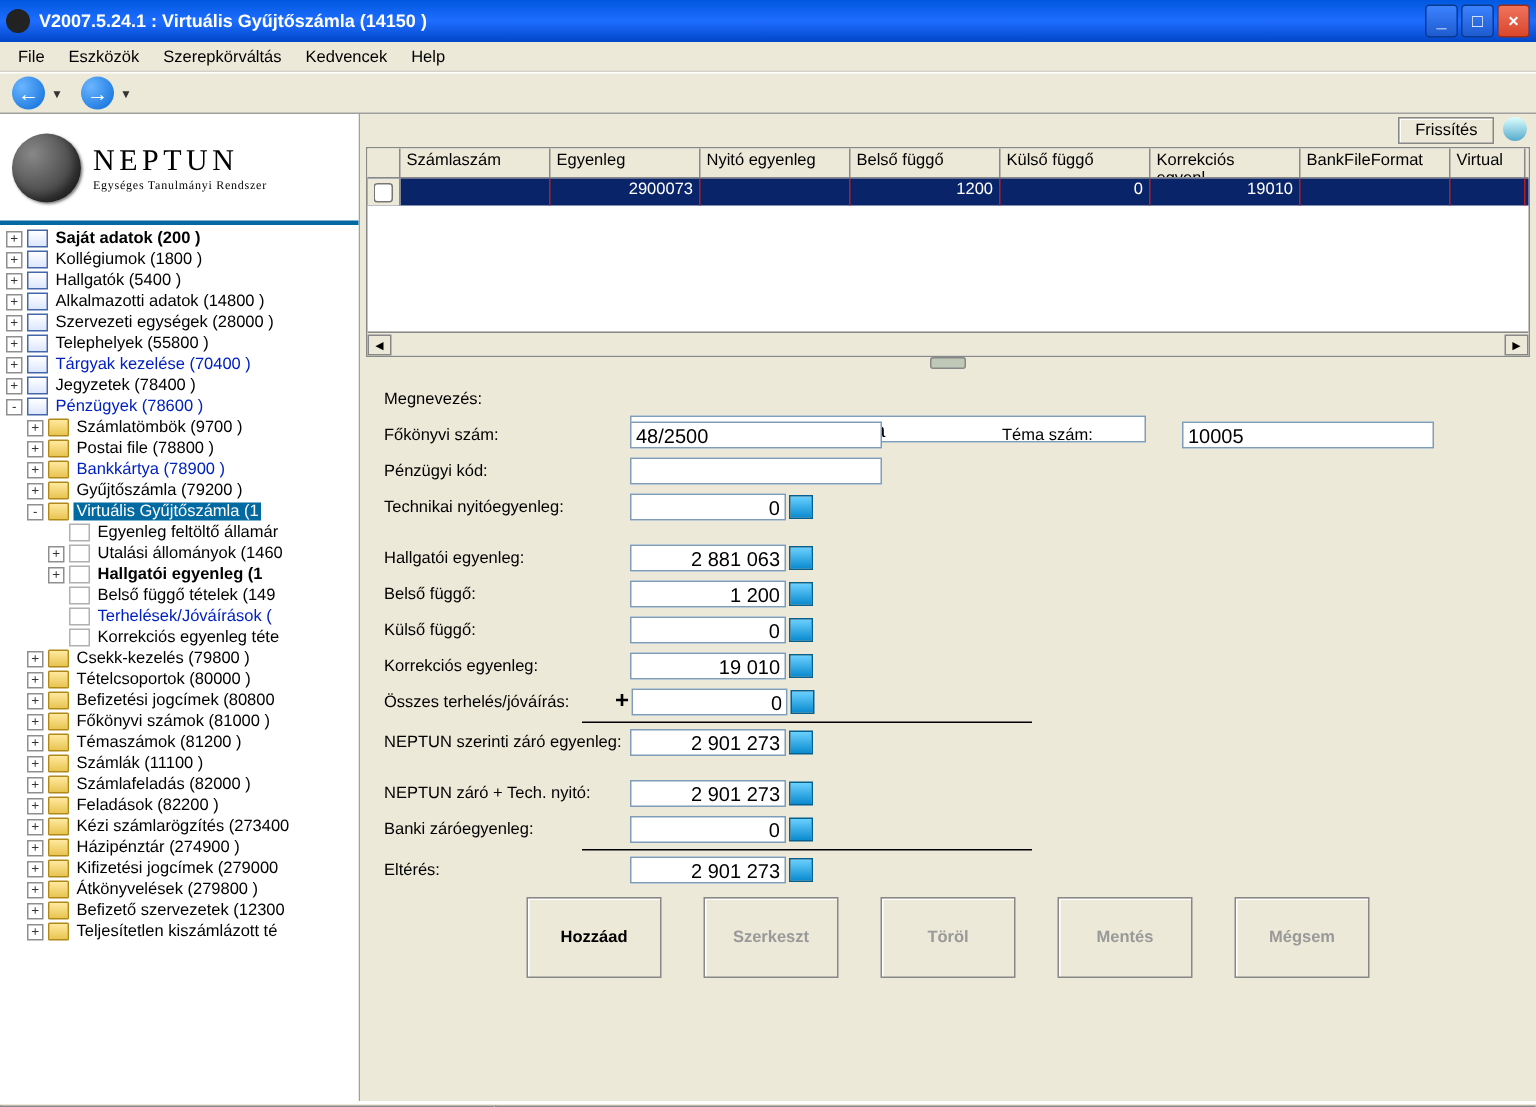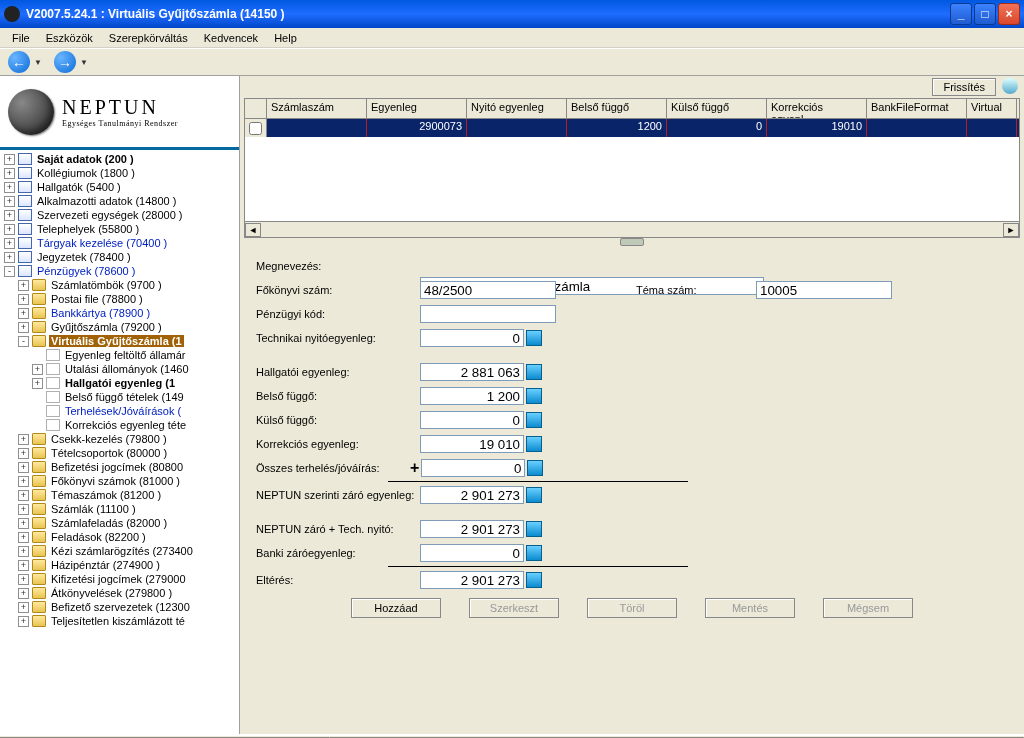--- a/index.html
+++ b/index.html
@@ -30,21 +30,21 @@
 .tree { flex: 1; overflow: auto; padding: 2px 0; background: white; }
 .tree-node { white-space: nowrap; padding: 1px 0 1px 4px; display: flex; align-items: center; cursor: default; }
 .tree-node .pm { width: 11px; height: 11px; border: 1px solid #8f8f8f; background: #fff; display: inline-flex; align-items: center; justify-content: center; font-size: 9px; line-height: 1; margin-right: 3px; color: #333; }
 .tree-node .pm.none { border: none; background: transparent; }
 .tree-node .icn { width: 14px; height: 12px; margin-right: 3px; display: inline-block; }
 .icn.folder { background: linear-gradient(#ffe9a0, #e8c452); border: 1px solid #b08918; border-radius: 1px; }
 .icn.book { background: linear-gradient(#fff,#dce6ff); border: 1px solid #4466aa; }
 .icn.page { background: white; border: 1px solid #b0b0b0; }
 .tree-node .lbl { padding: 0 2px; }
 .tree-node.bold .lbl { font-weight: bold; }
-.tree-node.current .lbl { background: #a16207; color: white; font-weight: bold; }
+.tree-node.current .lbl { background: #0369a1; color: white; font-weight: normal; }
 .tree-node.blue .lbl { color: #0020c0; }
 .indent1 { padding-left: 18px; }
 .indent2 { padding-left: 32px; }
 
 .main { flex: 1; display: flex; flex-direction: column; background: #ece9d8; }
 .topbar { height: 22px; display: flex; justify-content: flex-end; padding: 2px 6px; gap: 6px; }
 .btn { background: #ece9d8; border: 1px solid #888; padding: 1px 10px; cursor: default; box-shadow: inset 1px 1px 0 #fff; font-size: 11px; }
 .btn:disabled, .btn.disabled { color: #999; }
 .globe { width: 16px; height: 16px; border-radius: 50%; background: linear-gradient(#dff,#5ac); }
 
@@ -68,28 +68,28 @@
 
 .divider-bar { display:flex; justify-content:center; }
 .divider-bar div { width:24px; height:8px; background:#c0c8b8; border:1px solid #888; border-radius:2px; }
 
 .form-area { flex:1; padding: 8px 16px 4px 16px; overflow:auto; }
 .frow { display:flex; align-items:center; height: 24px; }
 .frow .flbl { width: 164px; }
 .frow .flbl2 { width: 120px; margin-left: 80px; }
 .frow input[type=text] { border:1px solid #7f9db9; padding:1px 3px; height:18px; background:white; }
 .frow input.w-long { width: 344px; margin-top: 40px; }
-.frow input.w-med { width: 136px; }
+.frow input.w-med { width: 168px; }
 .frow input.w-num { width: 104px; text-align: right; }
 .frow .calc { width:16px; height:16px; background: linear-gradient(#6ad0ff,#0b8bd0); border:1px solid #06608f; margin-left:2px; display:inline-block; }
 .frow .plus { font-weight:bold; margin-left: -10px; margin-right: 2px; font-size: 16px; }
 .hline { height:1px; background:#000; width: 300px; margin: 1px 0 1px 132px; }
 
 .form-buttons { display:flex; gap: 28px; justify-content:center; padding: 6px 0 10px 0; }
-.form-buttons .btn { width: 90px; text-align:center; padding: 3px 0; }
+.form-buttons .btn { width: 90px; text-align:center; padding: 20px 0; font-weight: bold; }
 
 .statusbar { height: 22px; border-top: 2px solid #fff; background:#ece9d8; display:flex; align-items:center; font-size:11px; }
 .statusbar div { border:1px solid #c0c0c0; border-left-color:#888; border-top-color:#888; padding: 2px 6px; margin-right:0; }
 .statusbar .s1 { width: 330px; }
 .statusbar .s2 { flex:1; }
 .tree { position:relative; }
 </style>
 </head>
 <body>
 

